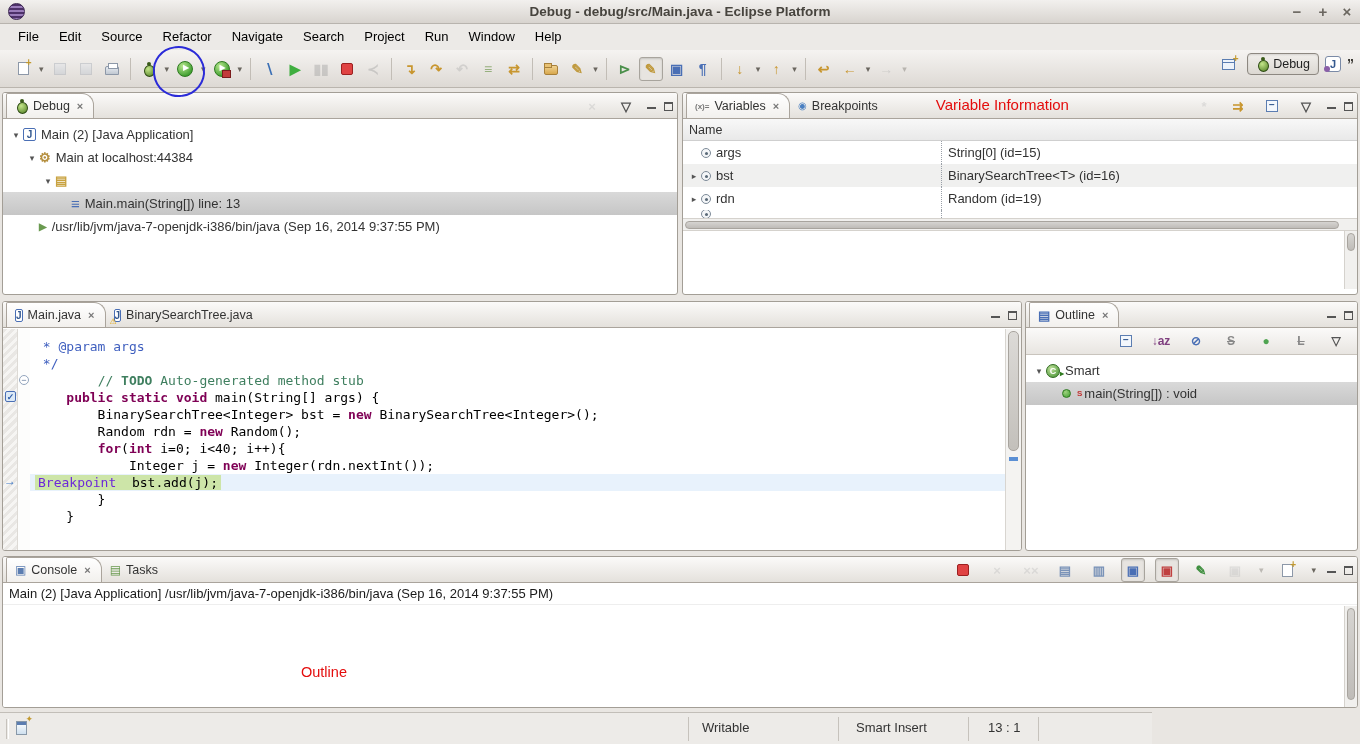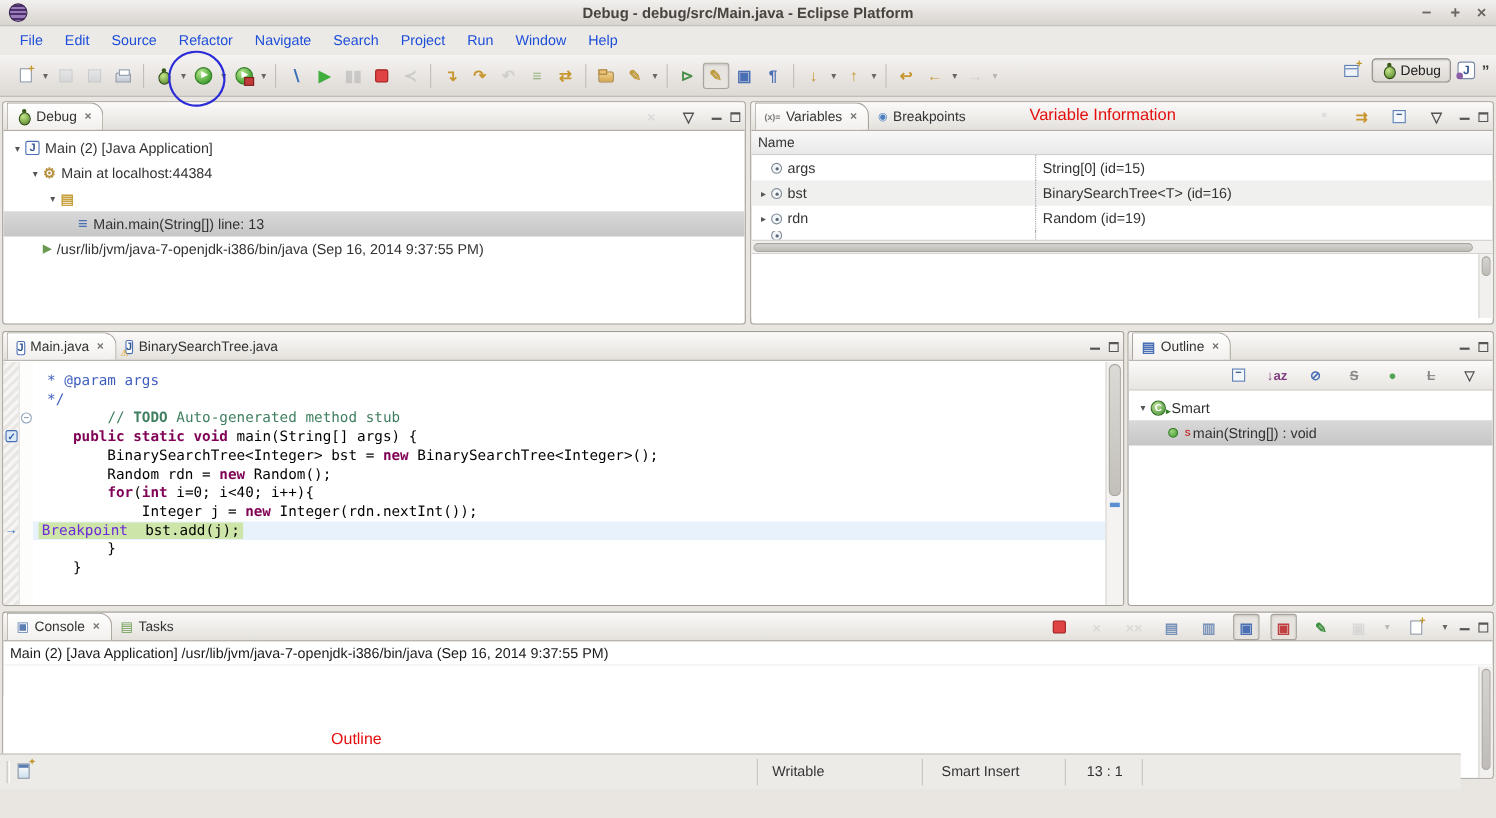--- a/index.html
+++ b/index.html
@@ -13,21 +13,21 @@
   #titlebar .title { position:absolute; left:0; right:0; top:0; height:24px; line-height:24px;
     text-align:center; font-weight:bold; color:#47443e; font-size:13.5px; }
   #eclipse-logo { position:absolute; left:8px; top:3px; width:17px; height:17px; border-radius:50%;
     background:repeating-linear-gradient(#4d3069 0 2px,#9a7cba 2px 4px); border:1px solid #3a2450; }
   .winctl { position:absolute; top:0; height:24px; line-height:23px; color:#6b6760; font-weight:bold;
     font-size:15px; width:22px; text-align:center; cursor:default; }
 
   
   #menubar { position:absolute; left:0; top:24px; width:1360px; height:26px; background:#eceae7;
     display:flex; align-items:center; padding-left:8px; }
-  .menu-item { padding:16px 10px; line-height:26px; color:#1d4ed8; }
+  .menu-item { padding:16px 10px; line-height:26px; color:#000000; }
 
   
   #toolbar { position:absolute; left:0; top:50px; width:1360px; height:38px;
     background:linear-gradient(#f5f3f1,#ddd9d4); border-bottom:1px solid #bab5ae;
     display:flex; align-items:center; padding-left:10px; }
   .tgroup { display:flex; align-items:center; }
   .tsep { width:1px; height:22px; background:#c2bdb6; margin:0 5px; }
   .tbtn { min-width:24px; height:24px; display:inline-flex; align-items:center; justify-content:center;
     border-radius:3px; margin:0 1px; }
   .tbtn .glyph { font-size:14px; line-height:1; font-weight:bold; }
@@ -163,21 +163,21 @@
     display:flex; align-items:center; justify-content:flex-end; gap:9px; padding-right:8px; }
   #outline-tools .glyph { font-size:12px; }
 
   
   #console-header-line { height:22px; line-height:22px; padding-left:6px; color:#1a1a1a; font-size:13px;
     border-bottom:1px solid #eee; white-space:nowrap; }
   #console-body { position:absolute; left:0; top:75px; right:14px; bottom:0; background:#fff; }
   #terminal-annot { position:absolute; left:298px; top:32px; color:#e40d0d; font-size:14.5px; }
 
   
-  #statusbar { position:absolute; left:0; top:685px; width:1328px; height:32px; background:#edebe8;
+  #statusbar { position:absolute; left:0; top:712px; width:1152px; height:32px; background:#edebe8;
     border-top:1px solid #c2beb8;text-align:center; }
   .ssep { position:absolute; top:4px; width:1px; height:24px; background:#c6c2bc; }
   .sfield { position:absolute; top:0; height:32px; line-height:30px; color:#333; font-size:13px; }
   #fastview-icon { position:absolute; left:16px; top:8px; width:11px; height:14px; background:linear-gradient(#fff,#cfe0ef);
     border:1px solid #8898a8; }
   #fastview-icon:before { content:""; position:absolute; left:0; top:0; right:0; height:3px; background:#5b7db1; }
   #fastview-icon:after { content:"✦"; position:absolute; right:-7px; top:-8px; color:#c2992f; font-size:9px; }
   .trimline { position:absolute; left:6px; top:6px; width:3px; height:20px; border-left:1px solid #c6c2bc; border-right:1px solid #fff; }
 </style>
 </head>

